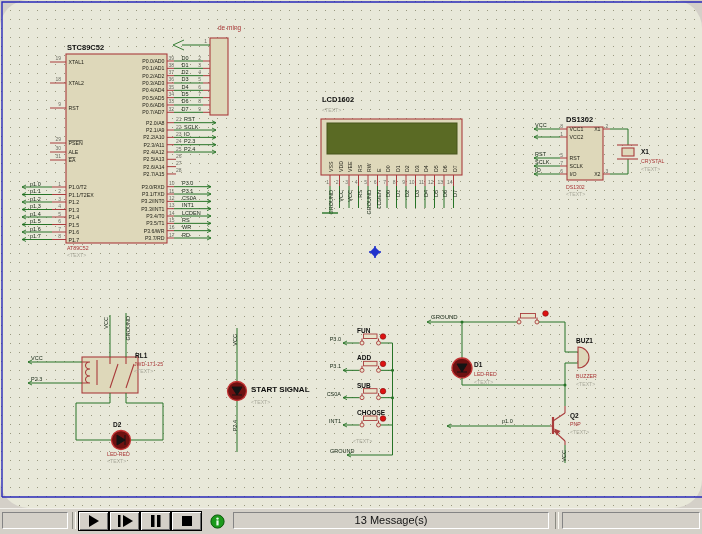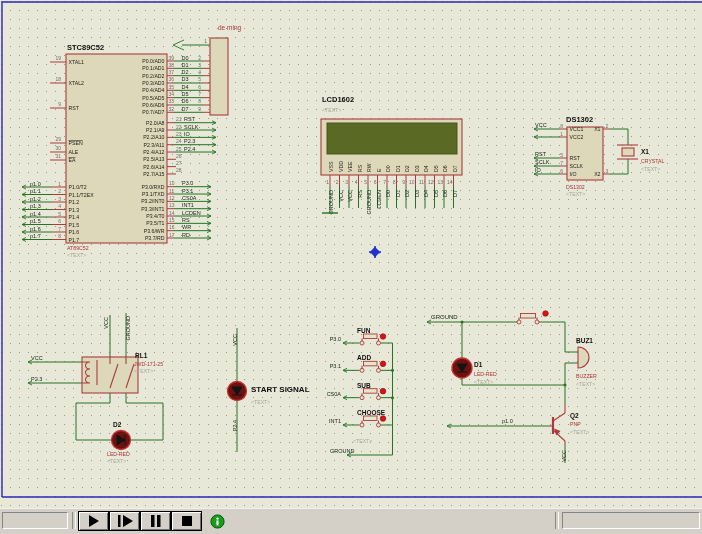--- a/index.html
+++ b/index.html
@@ -1,21 +1,21 @@
 <!DOCTYPE html>
 <html><head>
 <meta charset="utf-8">
 <style>
   html,body{margin:0;padding:0;background:#c0c0c0;}
   .screen{position:relative;width:702px;height:534px;overflow:hidden;
           font-family:"Liberation Sans",sans-serif;background:#d4d0c8;}
   .canvas{position:absolute;left:0;top:0;width:702px;height:508px;
           background-color:#e8e8d9;
           background-image:radial-gradient(circle,#99987f 0.8px,rgba(0,0,0,0) 1px);
-          background-size:9px 9px;background-position:6px 6px;}
+          background-size:9px 9px;background-position:6px 6px;border-radius:28px;}
   svg text{font-family:"Liberation Sans",sans-serif;}
   .wire{stroke:#267326;stroke-width:1;fill:none}
   .stub{stroke:#a93c3c;stroke-width:1;fill:none}
   .arr{stroke:#267326;stroke-width:0.9;fill:none}
   .body{fill:#ded8ba;stroke:#a93c3c;stroke-width:1.1}
   .rsh{stroke:#a93c3c;stroke-width:1.1;fill:none}
   .dot{fill:#267326}
   .t-num{fill:#6e6e64;font-size:5px}
   .t-name{fill:#1c1c14;font-size:5.2px}
   .t-net{fill:#122412;font-size:5.5px}
@@ -751,16 +751,19 @@
           </svg>
       </button>
     </div>
     <div class="info-icon">
       <svg width="15" height="15">
         <circle cx="7.5" cy="7.5" r="6.6" fill="#1c9a1c" stroke="#0a5a0a" stroke-width="1"></circle>
         <circle cx="7.5" cy="4.6" r="1.2" fill="#eafaea"></circle>
         <rect x="6.4" y="6.4" width="2.2" height="5" fill="#eafaea"></rect>
       </svg>
     </div>
+    <div class="sb-panel sb-msg">
+      <span>13 Message(s)</span>
+    </div>
     <div class="sb-grip g2"></div>
     <div class="sb-panel sb-right"></div>
   </div>
 </div>
 
 </body></html>

